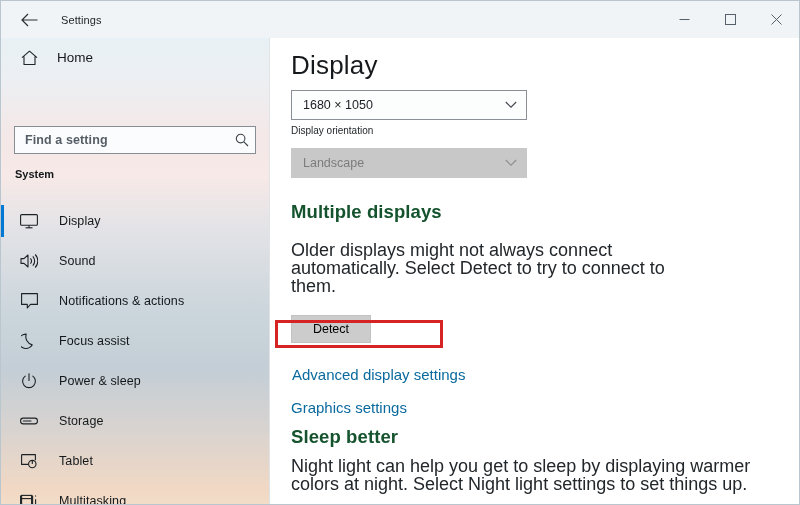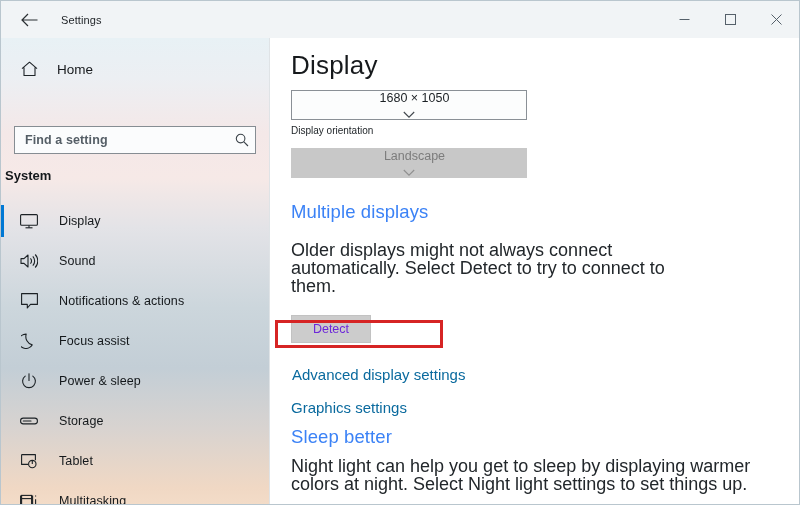--- a/index.html
+++ b/index.html
@@ -93,21 +93,21 @@
     width: 1px;
     height: 467px;
     background: #dfe3e6;
   }
 
   .home-row {
     position: absolute;
     top: 12px; left: 0;
     width: 292px; height: 38px;
     display: flex;
-    align-items: center;
+    align-items: flex-start;
   }
   .home-icon {
     width: 22px;
     margin-left: 17px;
     display: flex;
     align-items: center;
     justify-content: center;
     color: #1e2428;
   }
   .home-label {
@@ -140,22 +140,22 @@
     width: 26px;
     display: flex;
     align-items: center;
     justify-content: center;
     color: #3a4248;
   }
 
   .group-title {
     position: absolute;
     top: 130px;
-    left: 4px;
-    font-size: 13px;
+    left: 14px;
+    font-size: 11px;
     font-weight: bold;
     color: #14181b;
   }
 
   .navlist {
     position: absolute;
     top: 163px;
     left: 0;
     width: 268px;
   }
@@ -209,21 +209,20 @@
   }
 
   .combo {
     position: absolute;
     box-sizing: border-box;
     height: 30px;
     background: #fcfdfd;
     border: 1px solid #8a9096;
     display: flex;
     align-items: center;
-    flex-direction: column;
   }
   .combo .val {
     flex: 1;
     font-size: 12.5px;
     color: #1b2024;
     margin-left: 11px;
   }
   .combo .chev {
     width: 30px;
     display: flex;
@@ -245,22 +244,22 @@
     position: absolute;
     top: 87px;
     left: 21px;
     font-size: 10px;
     color: #1b2024;
   }
 
   .section-h {
     position: absolute;
     font-size: 18.5px;
-    font-weight: 400;
-    color: #3b82f6;
+    font-weight: 700;
+    color: #14532d;
     letter-spacing: .1px;
   }
   .section-h.multi { top: 163px; left: 21px; }
   .section-h.sleep { top: 388px; left: 21px; }
 
   .body-text {
     position: absolute;
     font-size: 18px;
     line-height: 18px;
     color: #22272b;
@@ -268,21 +267,21 @@
   .body-text.multi-desc { top: 203px; left: 21px; width: 382px; }
   .body-text.sleep-desc { top: 419px; left: 21px; width: 492px; }
 
   .btn {
     position: absolute;
     box-sizing: border-box;
     height: 28px;
     min-width: 80px;
     background: #cccccc;
     border: 1px solid #c2c2c2;
-    color: #6d28d9;
+    color: #000000;
     font-size: 12.5px;
     font-family: "Liberation Sans", sans-serif;
     display: flex;
     align-items: center;
     justify-content: center;
     padding: 0 14px;
   }
   .btn.detect { top: 277px; left: 21px; }
 
   .link {

